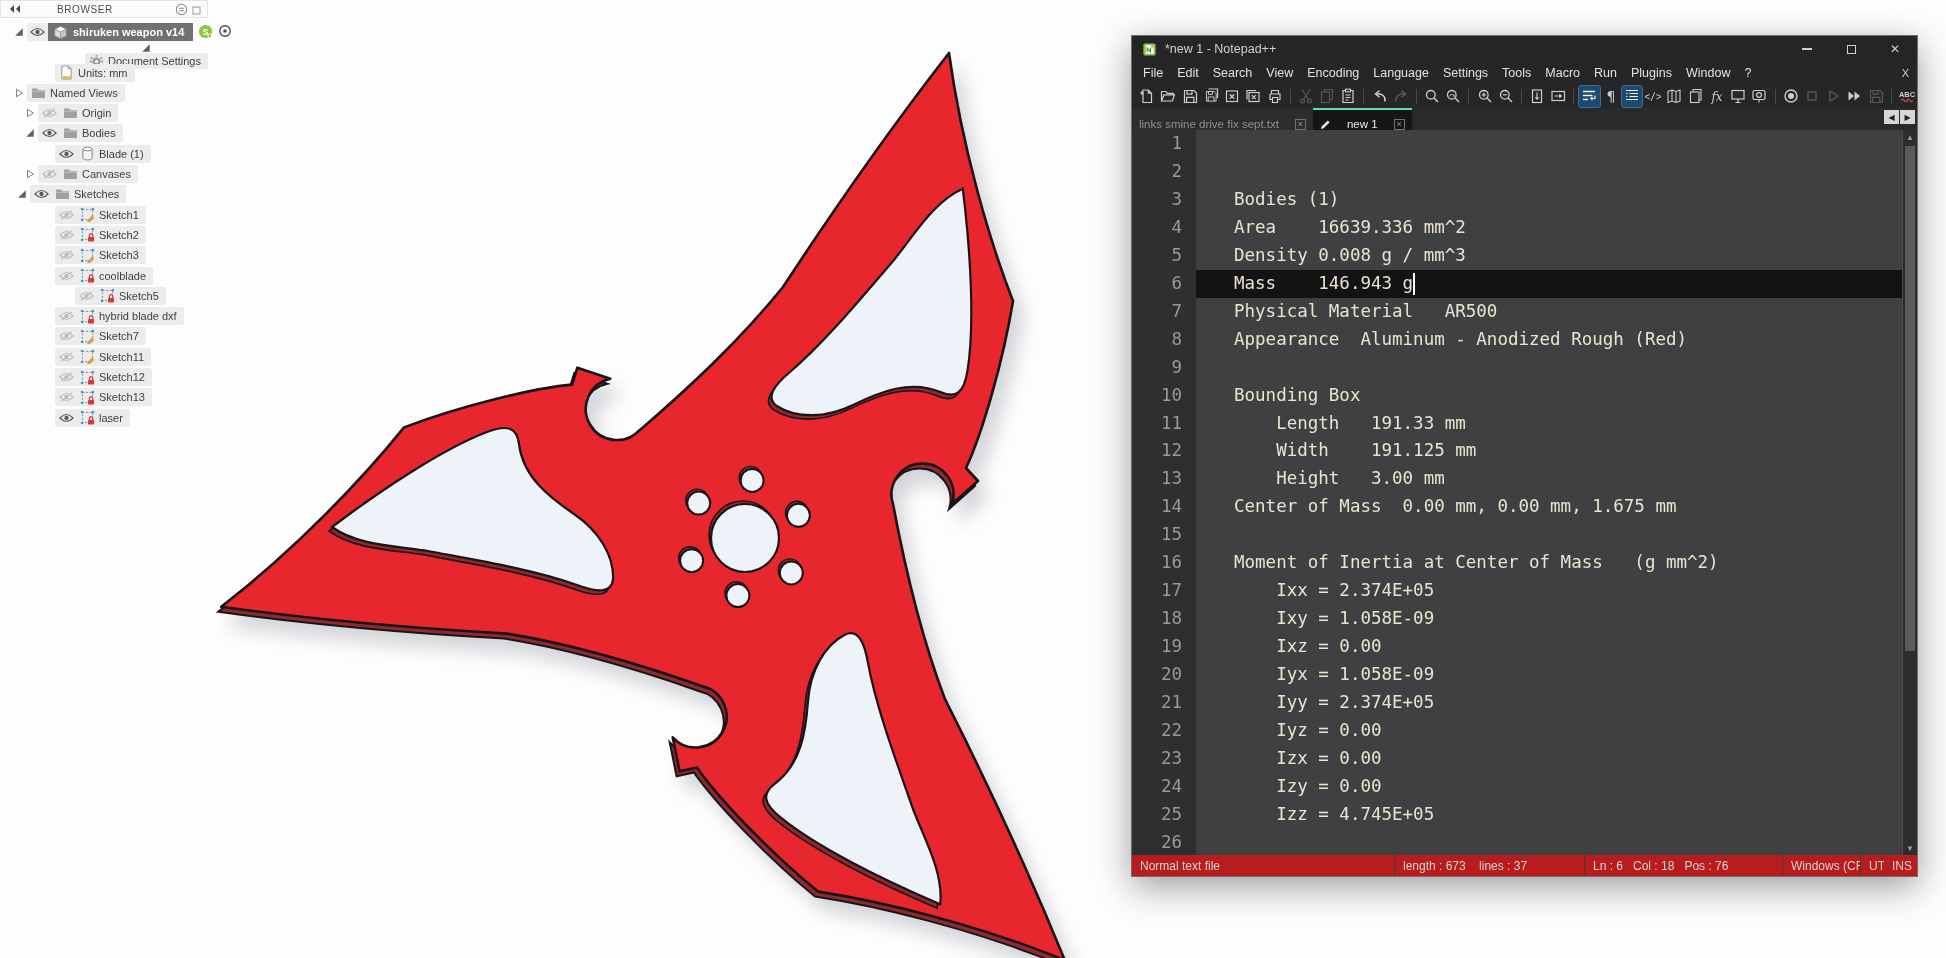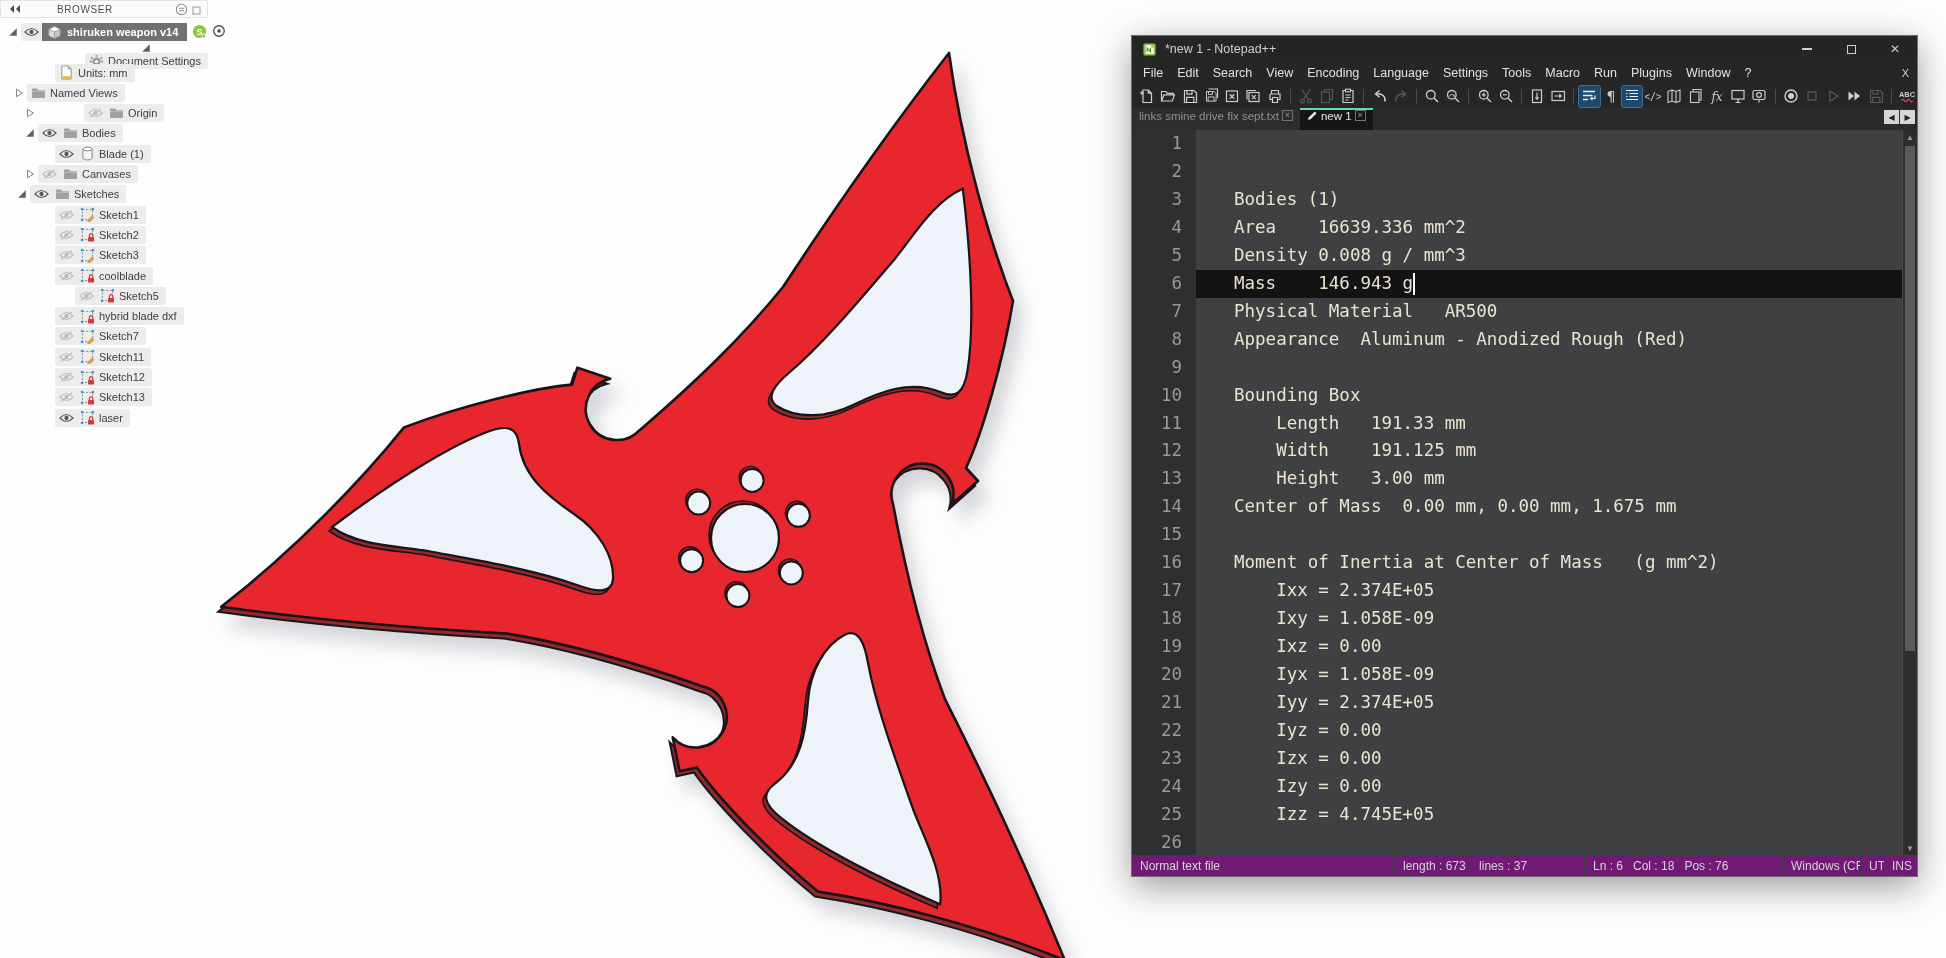--- a/index.html
+++ b/index.html
@@ -48,21 +48,21 @@
 
   .np-toolbar { height:24px; display:flex; align-items:center; padding-left:5px; gap:1px;
                 background:#262627; flex:0 0 24px; }
   .tbi { width:21px; height:21px; display:flex; align-items:center; justify-content:center;
          border-radius:2px; cursor:pointer; }
   .tbi.active { background:#1d4a6e; outline:1px solid #3f6e96; }
   .tbsep { width:1px; height:15px; background:#4a4a4a; margin:0 4px; }
 
   .np-tabs { height:22px; display:flex; align-items:flex-end; background:#2a2a2b;
              flex:0 0 22px; position:relative; }
-  .tab { display:flex; align-items:flex-start; gap:3px; height:20px; padding:0 7px;
+  .tab { display:flex; align-items:flex-end; gap:16px; height:20px; padding:0 7px;
          font-size:11.5px; cursor:pointer; }
   .tab.inactive { background:#2d2d2e; color:#8f8f8f; }
   .tab.active { background:#161617; color:#e6e6e6; border-top:2.5px solid #63d6bc; height:22px; }
   .tab-close { width:11px; height:11px; border:1px solid #737373; font-size:9px; line-height:9px;
                display:flex; align-items:center; justify-content:center; color:#9a9a9a; cursor:pointer;}
   .tabscroll { position:absolute; right:2px; top:2px; display:flex; gap:1px; }
   .tsbtn { width:15px; height:14px; background:#d6d6d6; color:#222; font-size:8px;
            display:flex; align-items:center; justify-content:center; cursor:pointer; }
 
   .np-editor { flex:1 1 auto; display:flex; background:#3e4042; position:relative; overflow:hidden;}
@@ -73,21 +73,21 @@
           color:#eae3d0; cursor:text; }
   .cline { height:27.96px; line-height:27.96px; white-space:pre; padding-left:38px; position:relative;}
   .cline.current { background:#131313; }
   .caret { position:absolute; top:3px; width:2px; height:22px; background:#fff; }
   .vscroll { width:15px; flex:0 0 15px; background:#2d2d2d; position:relative;
              border-left:1px solid #4a4a4a; }
   .vthumb { position:absolute; left:2px; right:2px; top:16px; height:505px; background:#5a5a5a; }
   .varrow { position:absolute; left:0; width:100%; height:14px; color:#9b9b9b; font-size:8px;
             display:flex; align-items:center; justify-content:center; cursor:pointer; }
 
-  .np-status { height:21px; flex:0 0 21px; background:#701a75; color:#d6d6d6; font-size:12px;
+  .np-status { height:21px; flex:0 0 21px; background:#b91c1c; color:#d6d6d6; font-size:12px;
                display:flex; align-items:center; }
   .scell { height:100%; display:flex; align-items:center; padding:0 8px;
            border-left:1px solid #3d3d3d; white-space:pre; overflow:hidden; }
   .scell:first-child { border-left:none; }
 </style>
 </head>
 <body>
 
 <div id="viewport">
   <svg id="shuriken-svg" width="1946" height="958" viewBox="0 0 1946 958">
@@ -139,21 +139,21 @@
             </svg>
         </span>
         <span>
           <svg width="9" height="9" viewBox="0 0 9 9">
               <rect x="1" y="1" width="7" height="7" fill="none" stroke="#9a9a9a"></rect>
             </svg>
         </span>
       </span>
     </div>
     <div class="tree" id="browser-tree">
-        <div class="trow" style="padding-left: 6px;">
+        <div class="trow" style="padding-left: 12px;">
           <span class="arrowbtn">
             <svg width="10" height="10" viewBox="0 0 12 12">
               <path d="M10.5 1.5v9h-9z" fill="#5f5f5f"></path>
             </svg>
           </span>
           <span class="chip" style="padding:0 3px">
             <svg width="15" height="10" viewBox="0 0 16 10">
               <path d="M1 5Q8 -2.5 15 5Q8 12.5 1 5Z" fill="none" stroke="#5b5b5b" stroke-width="1.2"></path>
               <circle cx="8" cy="5" r="2.3" fill="#5b5b5b"></circle>
             </svg>
@@ -219,21 +219,21 @@
           <span class="chip">
             <span class="icn">
               <svg width="15" height="12" viewBox="0 0 16 13">
                 <path d="M1 1.5h5.5L8 3.5h7V12H1z" fill="#a0a0a0"></path>
                 <path d="M1 4.6h14" stroke="#c2c2c2" stroke-width="1"></path>
               </svg>
             </span>
             <span>Named Views</span>
           </span>
         </div>
-        <div class="trow" style="padding-left: 23px; gap: 46px;">
+        <div class="trow" style="padding-left: 23px;">
           <span class="arrowbtn">
             <svg width="10" height="10" viewBox="0 0 12 12">
               <path d="M3 1.5l7 4.5-7 4.5z" fill="#fff" stroke="#6a6a6a"></path>
             </svg>
           </span>
           <span class="chip">
             <span class="icn" style="width:17px">
               <svg width="15" height="10" viewBox="0 0 16 10">
                 <path d="M1 5Q8 -2.5 15 5Q8 12.5 1 5Z" fill="none" stroke="#bcbcbc" stroke-width="1.2"></path>
                 <circle cx="8" cy="5" r="2.3" fill="#bcbcbc"></circle>

